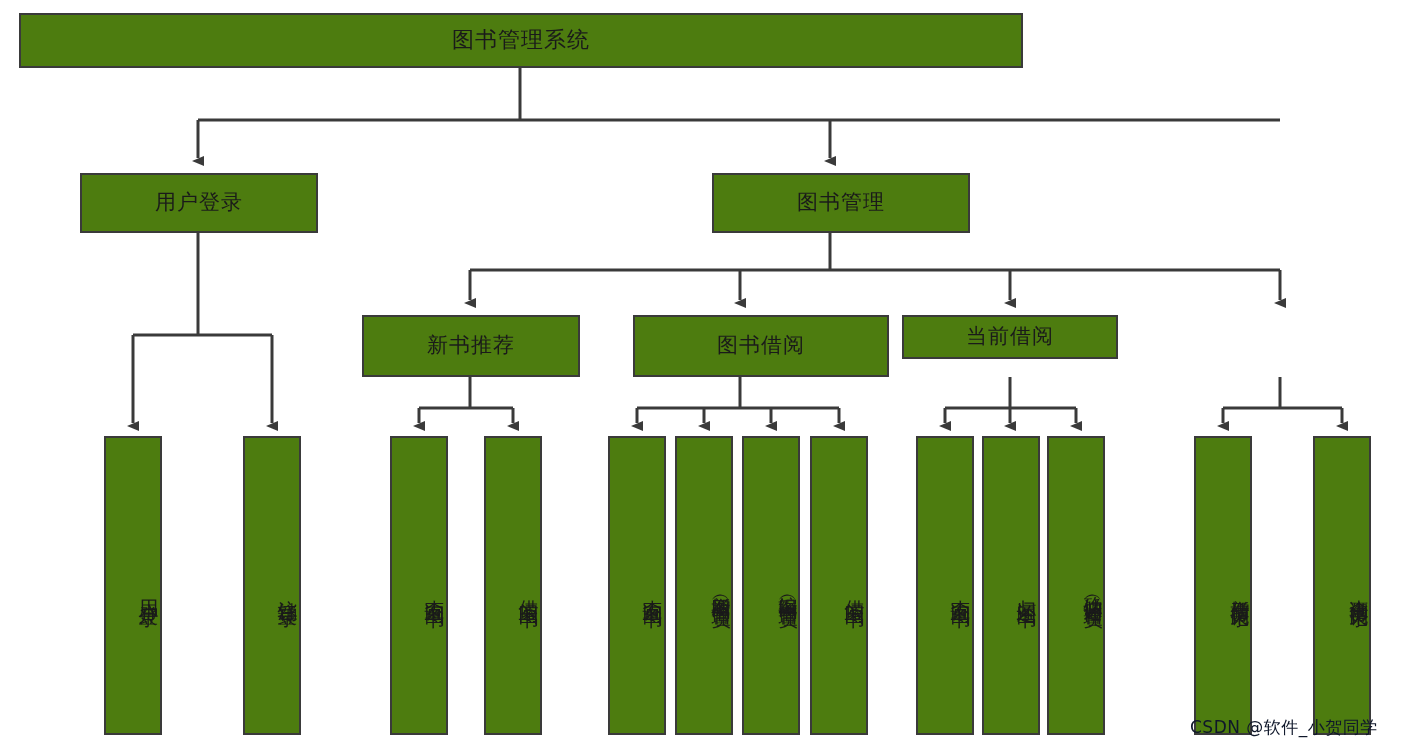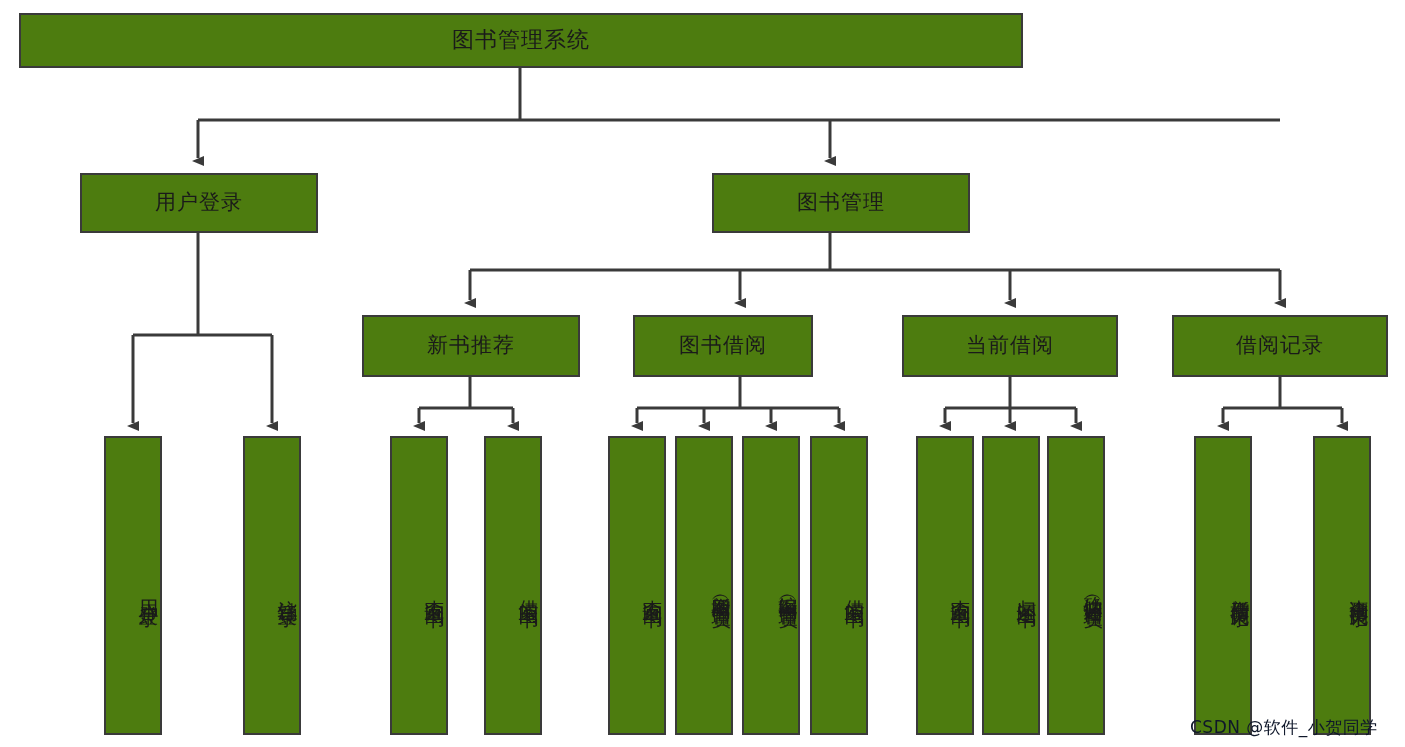--- a/index.html
+++ b/index.html
@@ -121,23 +121,22 @@
       <path d="M1342,408 L1342,423" marker-end="url(#arrow)"></path>
     </g>
   </svg>
 
   <div class="node root horiz" style="left:19px; top:13px; width:1004px; height:55px;">图书管理系统</div>
 
   <div class="node horiz" style="left:80px; top:173px; width:238px; height:60px;">用户登录</div>
   <div class="node horiz" style="left:712px; top:173px; width:258px; height:60px;">图书管理</div>
 
   <div class="node horiz" style="left:362px; top:315px; width:218px; height:62px;">新书推荐</div>
-  <div class="node horiz" style="left:633px; top:315px; width:180px; height:62px;">图书借阅</div>
-  <div class="node horiz" style="left:902px; top:315px; width:216px; height:62px;">当前借阅</div>
-  <div class="node horiz" style="left:1172px; top:315px; width:216px; height:62px;">借阅记录</div>
+  <div class="node horiz" style="left:633px; top:315px; width:256px; height:62px;">图书借阅</div>
+  <div class="node horiz" style="left:902px; top:315px; width:216px; height:44px;">当前借阅</div>
 
   <div class="node vert" style="left:104px; top:436px; width:58px; height:299px;">用户登录</div>
   <div class="node vert" style="left:243px; top:436px; width:58px; height:299px;">注销登录</div>
 
   <div class="node vert" style="left:390px; top:436px; width:58px; height:299px;">查询图书</div>
   <div class="node vert" style="left:484px; top:436px; width:58px; height:299px;">借阅图书</div>
 
   <div class="node vert" style="left:608px; top:436px; width:58px; height:299px;">查询图书</div>
   <div class="node vert tall-text" style="left:675px; top:436px; width:58px; height:299px;">新增图书（管理员）</div>
   <div class="node vert tall-text" style="left:742px; top:436px; width:58px; height:299px;">编辑图书（管理员）</div>

